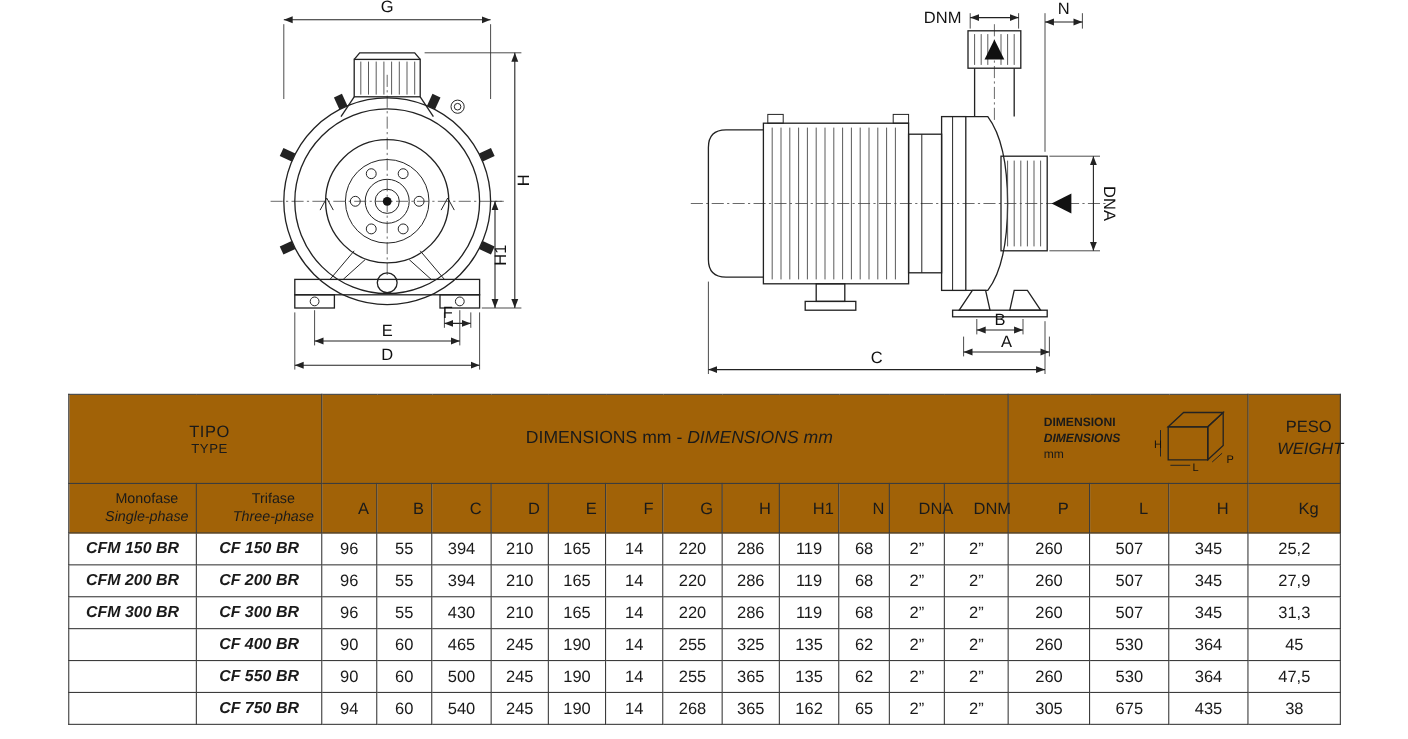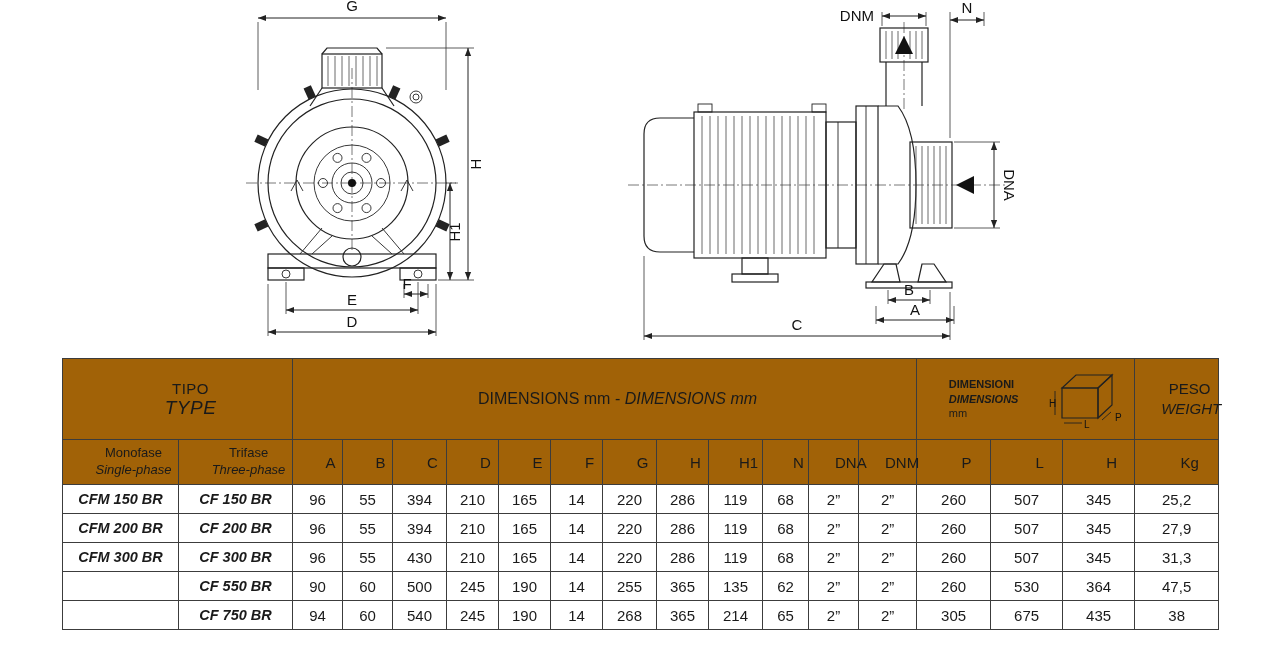--- a/index.html
+++ b/index.html
@@ -26,21 +26,21 @@
   }
   .dims-table th,.dims-table td{
     border:1px solid #3c3c3c;text-align:center;vertical-align:middle;padding:0;
   }
   .dims-table thead th{background:#a16207;font-weight:normal;padding-left:26px;}
   .hrow1 th{height:80px;}
   .hrow2 th{height:44px;font-size:15px;}
   tbody td{height:28px;font-size:15px;}
   td.model{font-weight:bold;font-size:14.5px;font-style:italic;}
   .tipo-line1{font-size:15px;letter-spacing:.5px;}
-  .tipo-line2{font-size:19px;font-style:italic;letter-spacing:.5px;}
+  .tipo-line2{font-size:12px;letter-spacing:.5px;}
   .dimtitle{font-size:16px;}
   .it{font-style:italic;}
   .ph2{font-size:13px;line-height:1.3;}
   .dimbox-cell{display:flex;align-items:center;justify-content:center;gap:30px;height:80px;}
   .dimbox-text{text-align:left;font-size:11px;line-height:1.35;}
   .dimbox-text .b{font-weight:bold;}
   .peso-line{font-size:15px;line-height:1.35;}
 </style>
 </head>
 <body>
@@ -341,20 +341,40 @@
       <td>68</td>
       <td>2”</td>
       <td>2”</td>
       <td>260</td>
       <td>507</td>
       <td>345</td>
       <td>31,3</td>
     </tr>
     <tr>
       <td class="model"></td>
+      <td class="model">CF 400 BR</td>
+      <td>90</td>
+      <td>60</td>
+      <td>465</td>
+      <td>245</td>
+      <td>190</td>
+      <td>14</td>
+      <td>255</td>
+      <td>325</td>
+      <td>135</td>
+      <td>62</td>
+      <td>2”</td>
+      <td>2”</td>
+      <td>260</td>
+      <td>530</td>
+      <td>364</td>
+      <td>45</td>
+    </tr>
+    <tr>
+      <td class="model"></td>
       <td class="model">CF 550 BR</td>
       <td>90</td>
       <td>60</td>
       <td>500</td>
       <td>245</td>
       <td>190</td>
       <td>14</td>
       <td>255</td>
       <td>365</td>
       <td>135</td>
@@ -370,21 +390,21 @@
       <td class="model"></td>
       <td class="model">CF 750 BR</td>
       <td>94</td>
       <td>60</td>
       <td>540</td>
       <td>245</td>
       <td>190</td>
       <td>14</td>
       <td>268</td>
       <td>365</td>
-      <td>214</td>
+      <td>162</td>
       <td>65</td>
       <td>2”</td>
       <td>2”</td>
       <td>305</td>
       <td>675</td>
       <td>435</td>
       <td>38</td>
     </tr>
   </tbody>
 </table>

